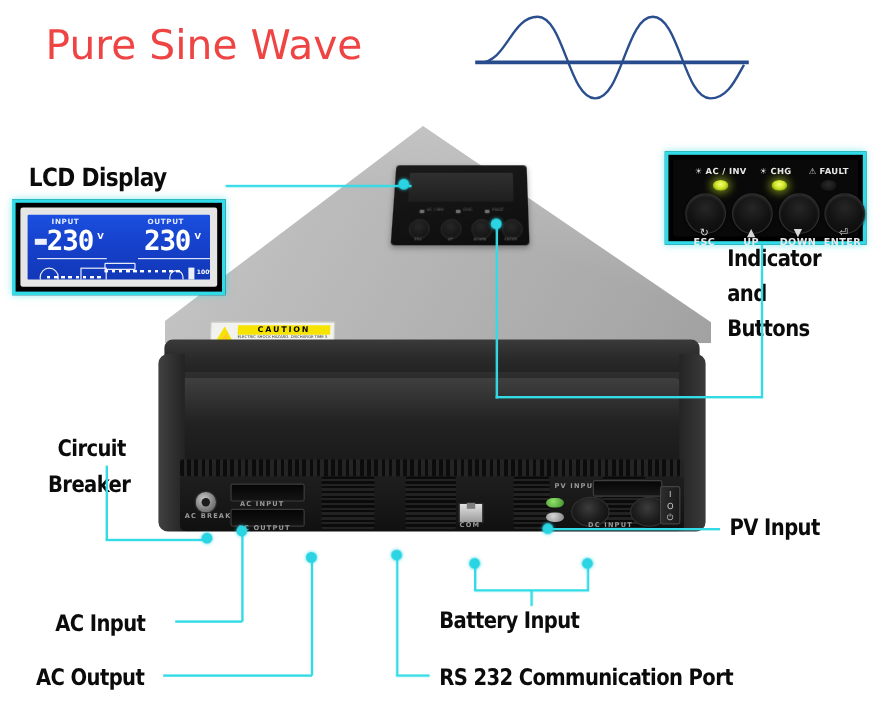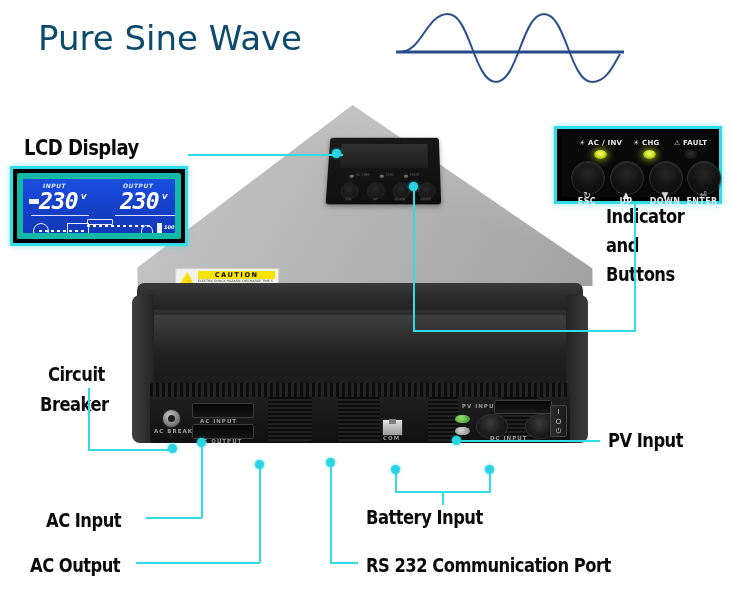--- a/index.html
+++ b/index.html
@@ -9,21 +9,21 @@
     font-family:"Liberation Sans", sans-serif;
     overflow:hidden;
     position:relative;
   }
   #stage{position:absolute;inset:0;width:732px;height:600px;overflow:hidden;background:#fff;}
 
   
   .headline{
     position:absolute;left:38px;top:18px;
     font-family:"DejaVu Sans", sans-serif;
-    font-size:34px;font-weight:400;color:#0c4a6e;
+    font-size:34px;font-weight:400;color:#ef4444;
     letter-spacing:0px;white-space:nowrap;
   }
 
   
   .sinewrap{position:absolute;left:392px;top:8px;width:290px;height:82px;}
 
   
   .callout{
     position:absolute;
     font-family:"DejaVu Sans", sans-serif;
@@ -49,21 +49,21 @@
   
   .inset{
     position:absolute;
     border:3px solid #31dbe8;
     box-sizing:border-box;
     background:#000;
     box-shadow:0 0 6px rgba(49,219,232,.55);
   }
 
   
-  .lcd-frame{position:absolute;inset:4px;background:#14b8a6;border-radius:2px;padding:3px;box-sizing:border-box;font-style:italic;}
+  .lcd-frame{position:absolute;inset:4px;background:#e5e5e5;border-radius:2px;padding:3px;box-sizing:border-box;}
   .lcd-screen{
     position:absolute;inset:6px;
     background:linear-gradient(180deg,#1b4fe0 0%, #1540c9 50%, #1138b8 100%);
     border-radius:1px;overflow:hidden;
   }
   .lcd-lab{
     position:absolute;color:#dfe9ff;font-family:"DejaVu Sans",sans-serif;
     font-size:6px;font-weight:700;letter-spacing:.5px;
   }
   .lcd-val{

